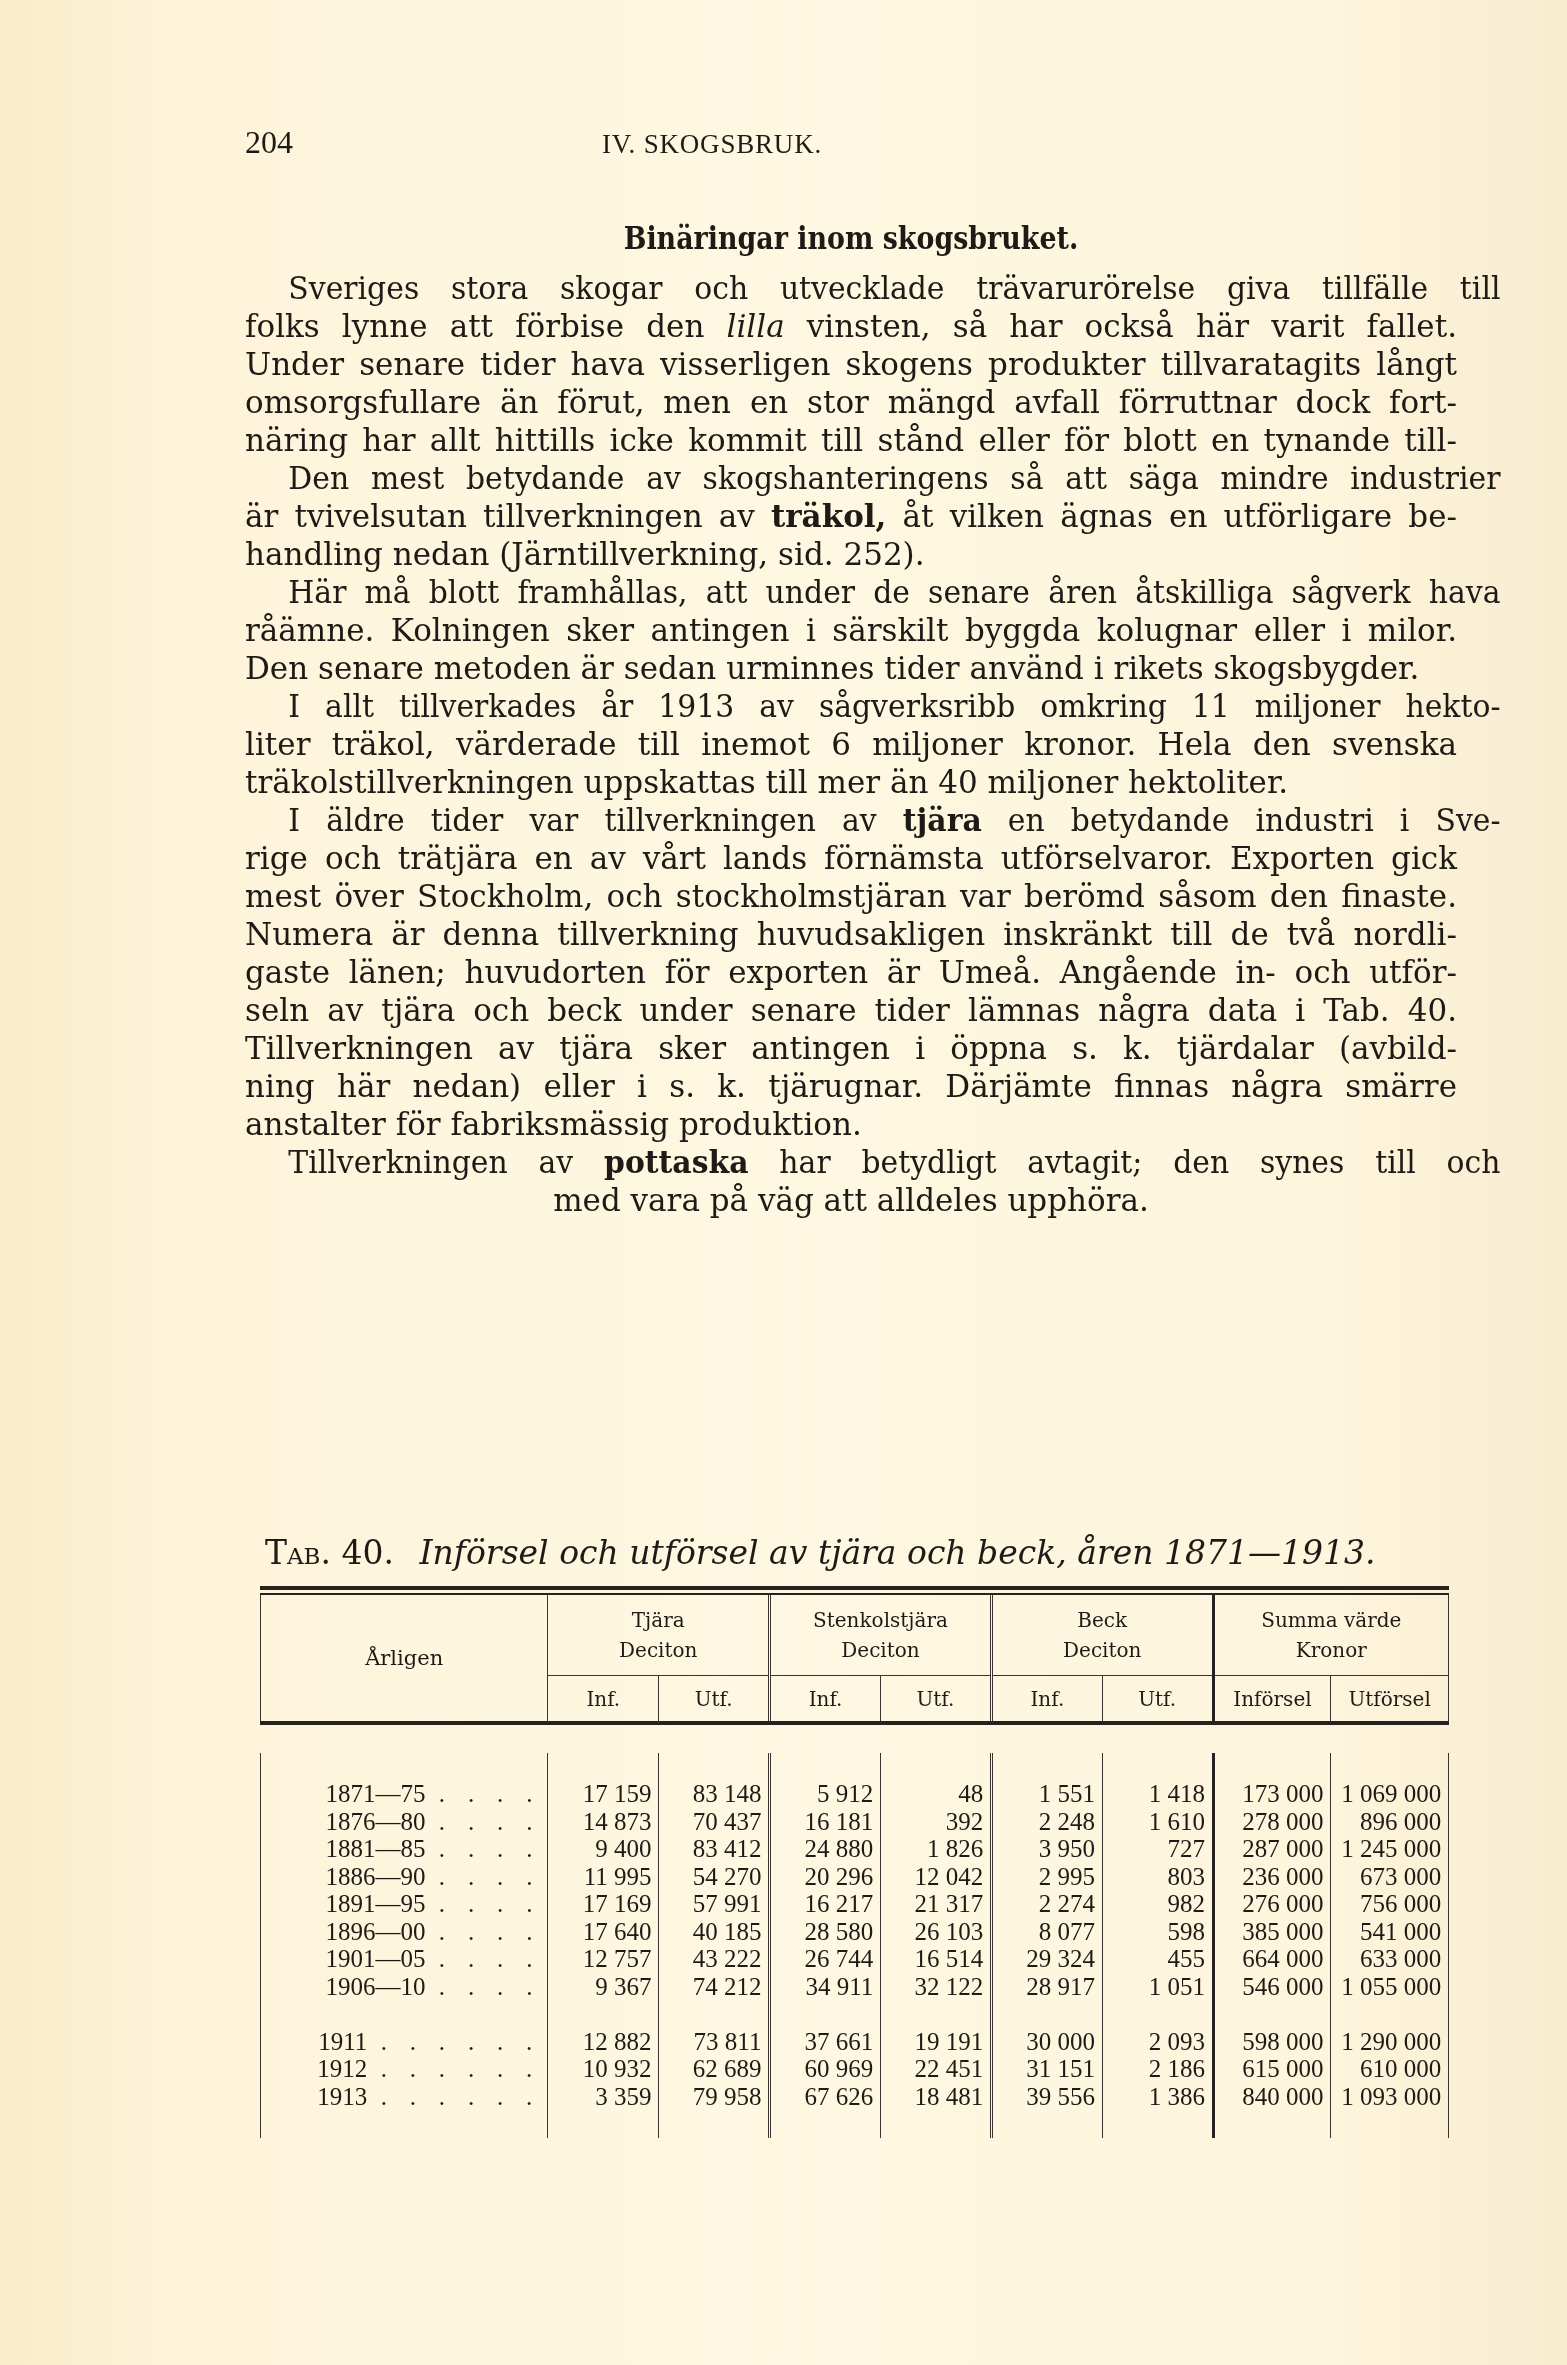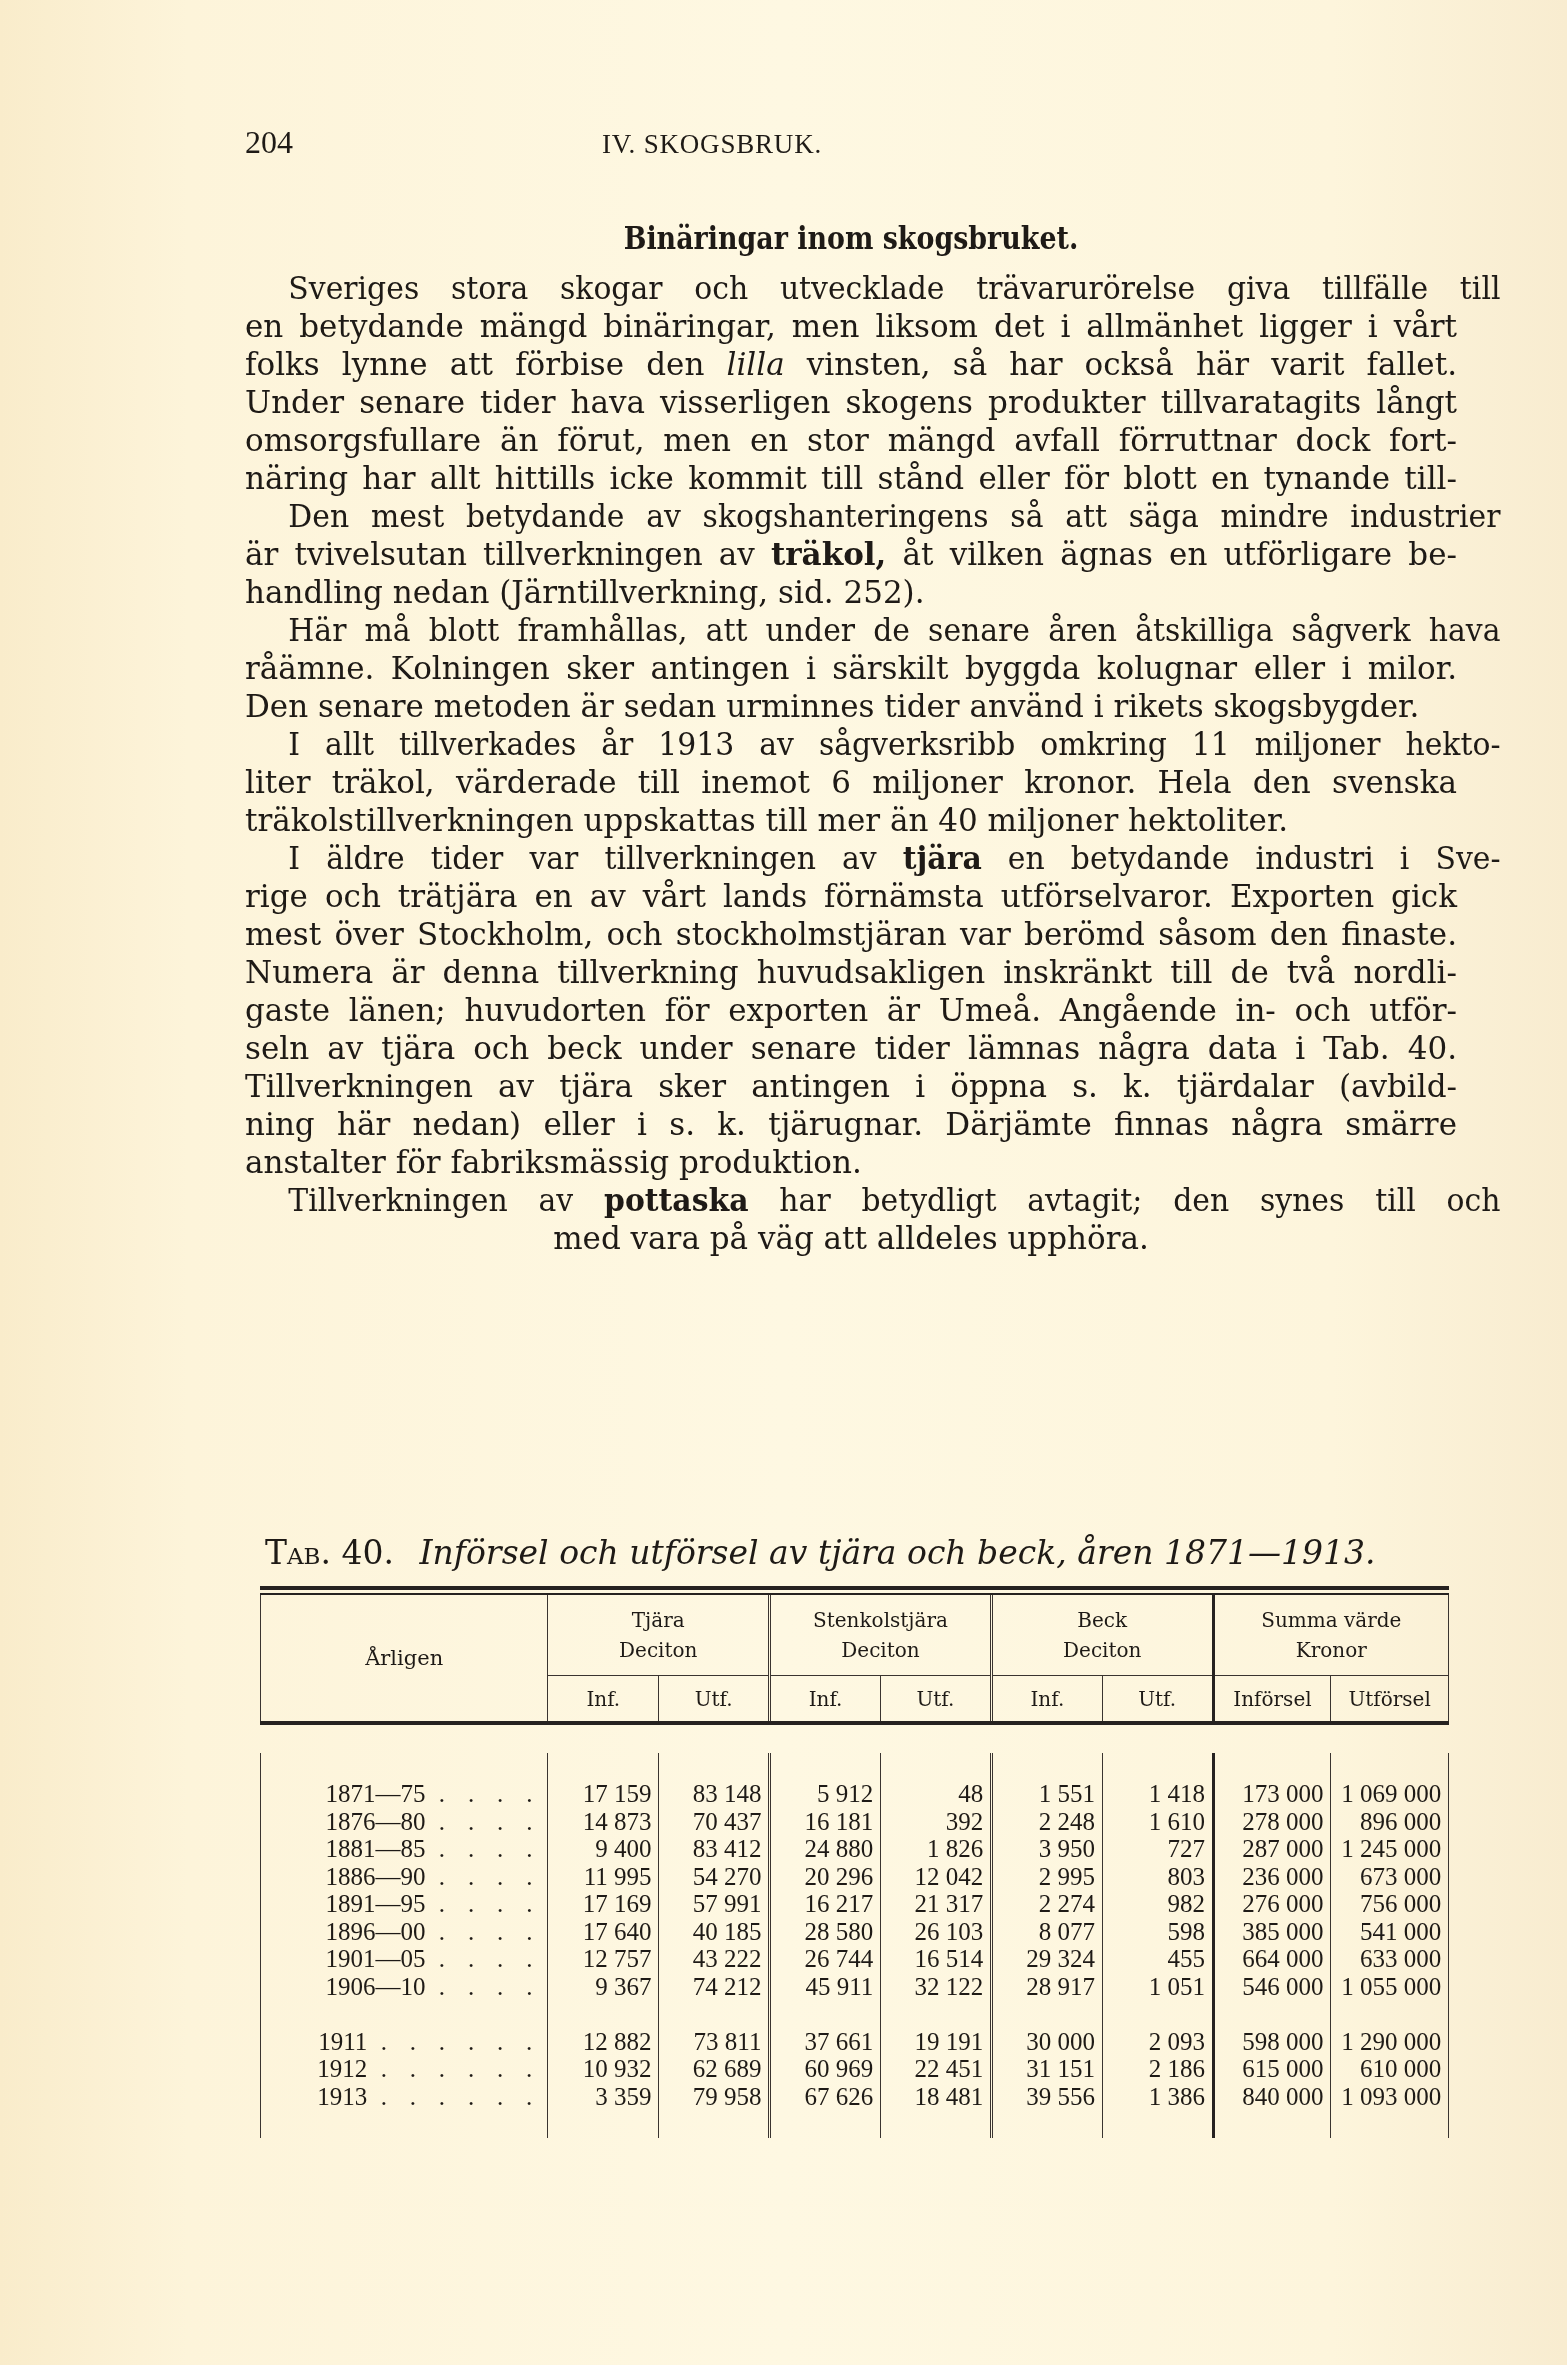--- a/index.html
+++ b/index.html
@@ -69,21 +69,20 @@
 
   <div class="running-head">
     <span class="page-num">204</span>
     <span class="chapter">IV. SKOGSBRUK.</span>
   </div>
 
   <div class="section-title">Binäringar inom skogsbruket.</div>
 
   <div class="body-text" id="body-text">
       <div class="line indent justify" style="white-space: nowrap; transform: scaleX(0.96281); width: 1259px;"><span>Sveriges stora skogar och utvecklade trävarurörelse giva tillfälle till</span></div>
-      <div class="line justify" style="white-space: nowrap;"><span>en betydande mängd binäringar, men liksom det i allmänhet ligger i vårt</span></div>
       <div class="line justify" style="white-space: nowrap;"><span>folks lynne att förbise den </span><span class="i">lilla</span><span> vinsten, så har också här varit fallet.</span></div>
       <div class="line justify" style="white-space: nowrap;"><span>Under senare tider hava visserligen skogens produkter tillvaratagits långt</span></div>
       <div class="line justify" style="white-space: nowrap;"><span>omsorgsfullare än förut, men en stor mängd avfall förruttnar dock fort-</span></div>
       <div class="line justify" style="white-space: nowrap;"><span>näring har allt hittills icke kommit till stånd eller för blott en tynande till-</span></div>
       <div class="line indent justify" style="white-space: nowrap; transform: scaleX(0.96281); width: 1259px;"><span>Den mest betydande av skogshanteringens så att säga mindre industrier</span></div>
       <div class="line justify" style="white-space: nowrap;"><span>är tvivelsutan tillverkningen av </span><span class="b">träkol,</span><span> åt vilken ägnas en utförligare be-</span></div>
       <div class="line" style="white-space: nowrap;"><span>handling nedan (Järntillverkning, sid. 252).</span></div>
       <div class="line indent justify" style="white-space: nowrap; transform: scaleX(0.96281); width: 1259px;"><span>Här må blott framhållas, att under de senare åren åtskilliga sågverk hava</span></div>
       <div class="line justify" style="white-space: nowrap;"><span>råämne. Kolningen sker antingen i särskilt byggda kolugnar eller i milor.</span></div>
       <div class="line" style="white-space: nowrap;"><span>Den senare metoden är sedan urminnes tider använd i rikets skogsbygder.</span></div>
@@ -243,21 +242,21 @@
             <td class="vl">16 514</td>
             <td class="vdbl">29 324</td>
             <td class="vl">455</td>
             <td class="vthick">664 000</td>
             <td class="vl br">633 000</td>
           </tr>
           <tr>
             <td class="year bl"><span>1906—10</span><span class="dots">. . . .</span></td>
             <td class="vl">9 367</td>
             <td class="vl">74 212</td>
-            <td class="vdbl">45 911</td>
+            <td class="vdbl">34 911</td>
             <td class="vl">32 122</td>
             <td class="vdbl">28 917</td>
             <td class="vl">1 051</td>
             <td class="vthick">546 000</td>
             <td class="vl br">1 055 000</td>
           </tr>
           <tr class="gap">
             <td class="bl"></td>
             <td class="vl"></td>
             <td class="vl"></td>

